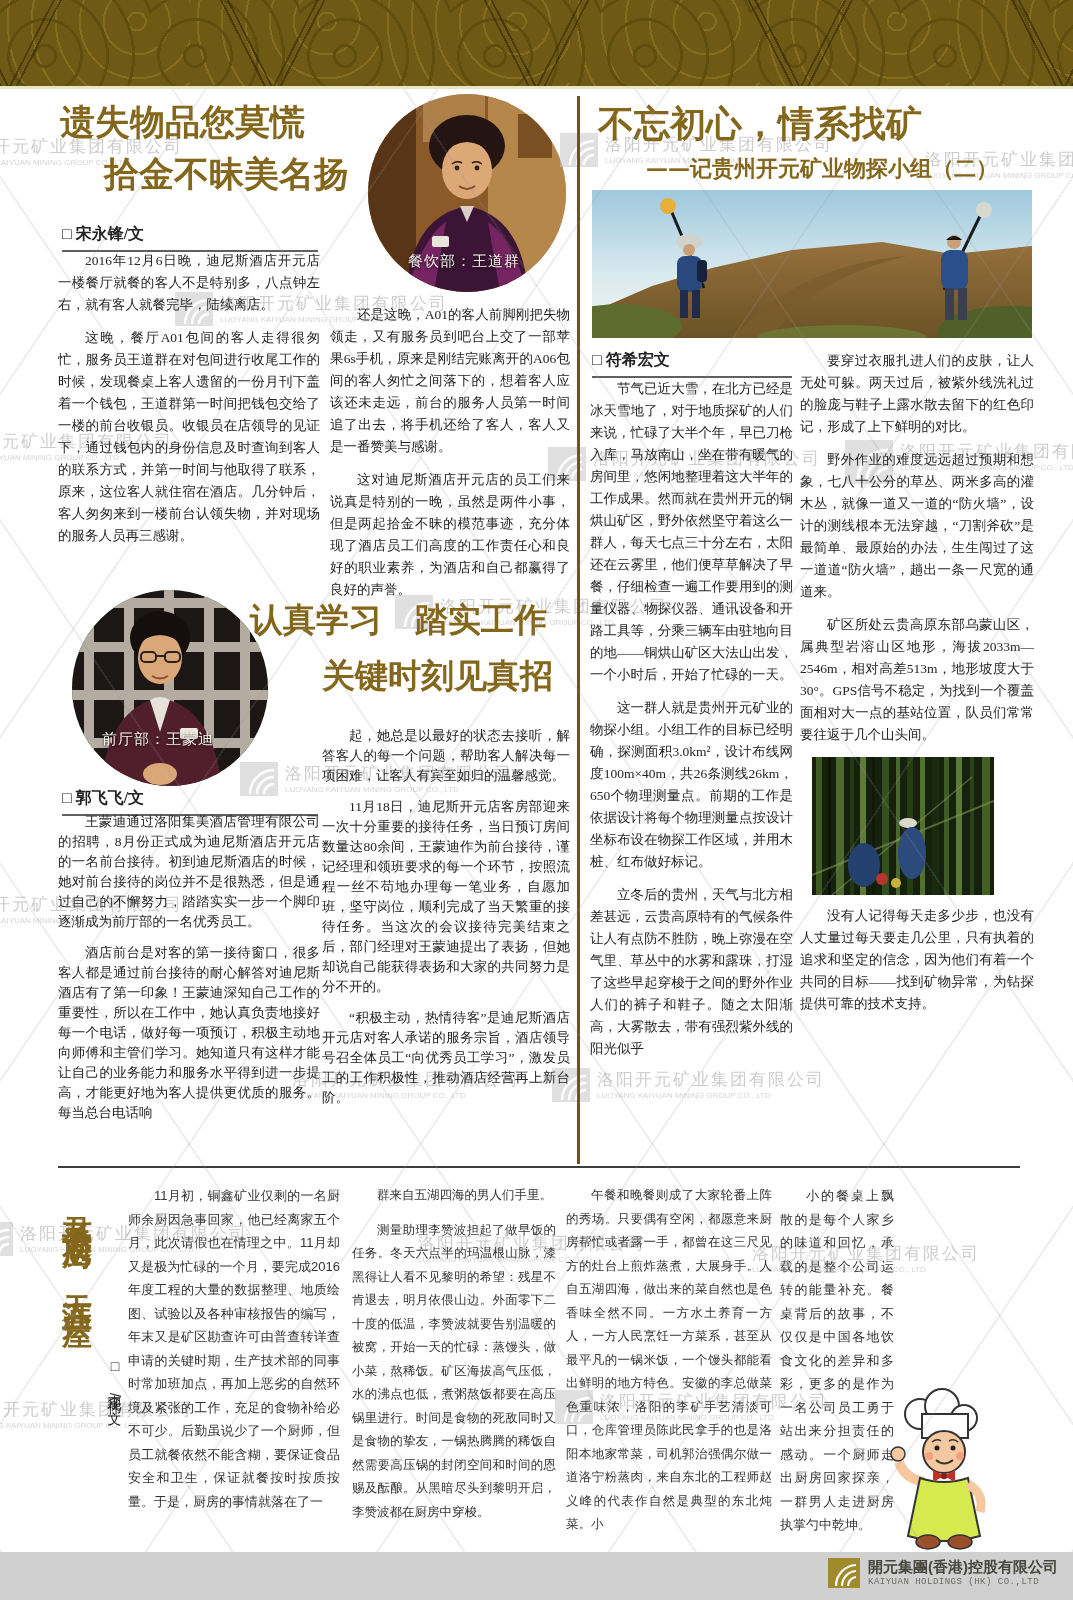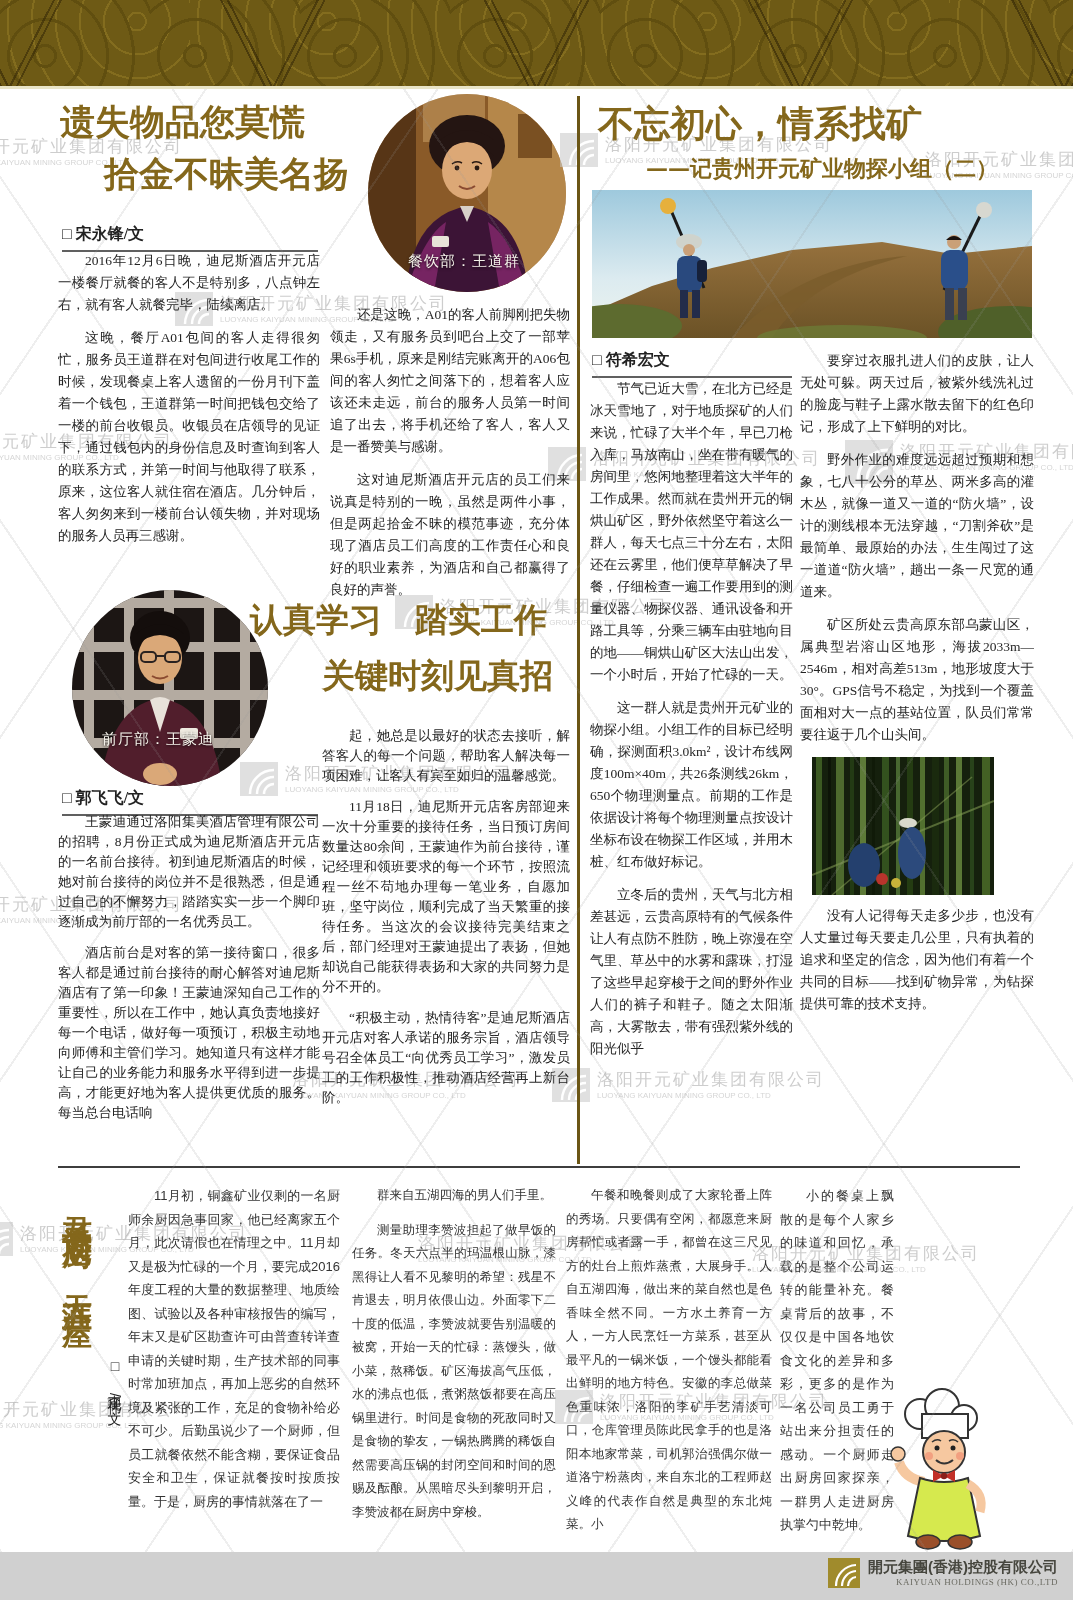--- a/index.html
+++ b/index.html
@@ -86,21 +86,21 @@
   .vauthor{position:absolute;left:106px;top:1358px;z-index:3;writing-mode:vertical-rl;
            font-family:"Liberation Sans",sans-serif;font-size:14px;color:#222;letter-spacing:3px;}
 
   
   .chef{position:absolute;left:872px;top:1388px;width:128px;height:162px;z-index:3;}
 
   
   .footer{position:absolute;left:0;top:1552px;width:1073px;height:48px;background:#d0d0d0;z-index:6;}
   .footer-inner{position:absolute;left:828px;top:6px;display:flex;gap:8px;align-items:flex-start;}
   .f-cn{font-family:"Liberation Sans",sans-serif;font-size:15px;font-weight:bold;color:#46463e;white-space:nowrap;}
-  .f-en{font-family:Liberation Serif, serif;font-size:9px;color:#6b6b62;letter-spacing:.5px;white-space:nowrap;text-align:right;}
+  .f-en{font-family:Liberation Mono, monospace;font-size:9px;color:#6b6b62;letter-spacing:.5px;white-space:nowrap;}
 </style>
 </head>
 <body>
 
 <div class="page">
 
   <div class="top-band"></div>
   <div class="diamonds"></div>
 
   <div class="wm" style="left:-45px;top:135px">

